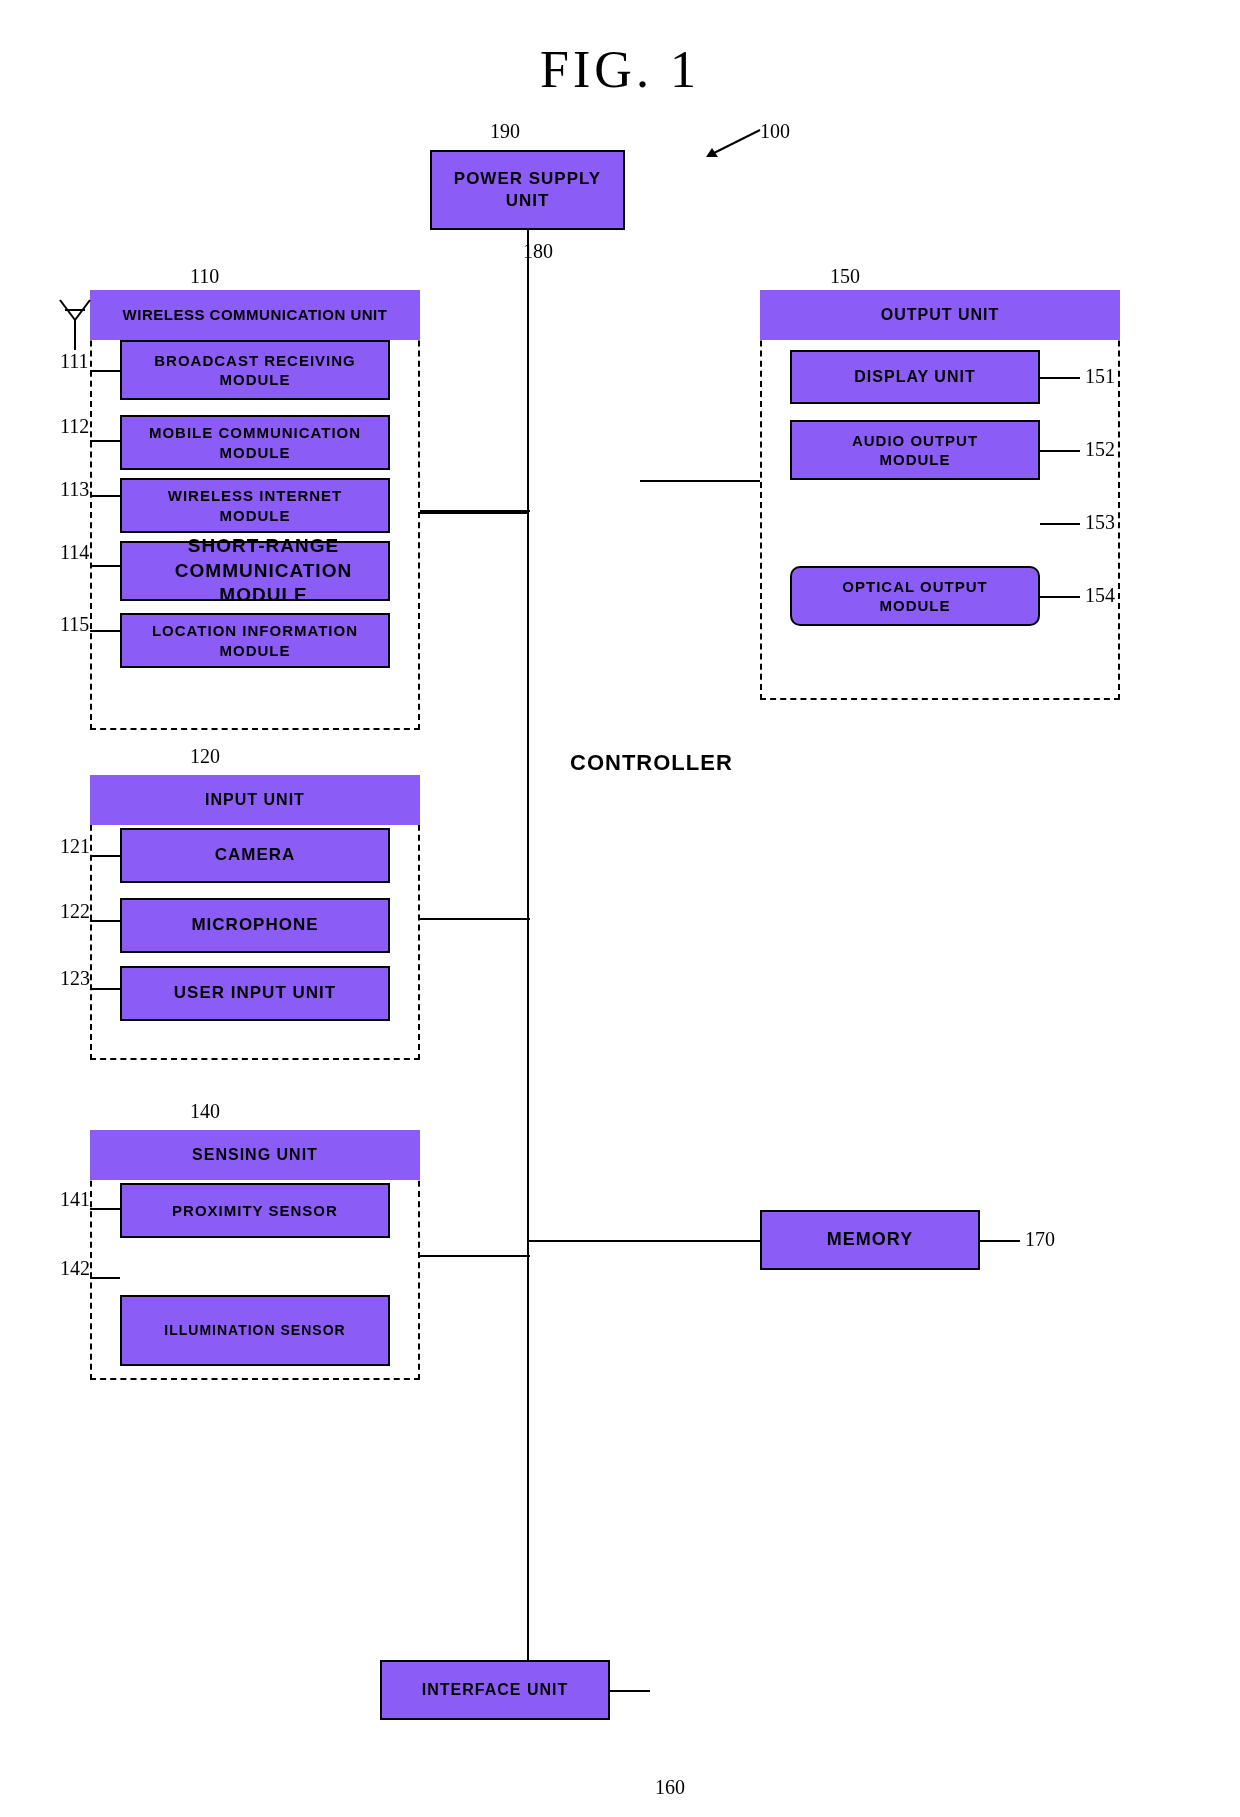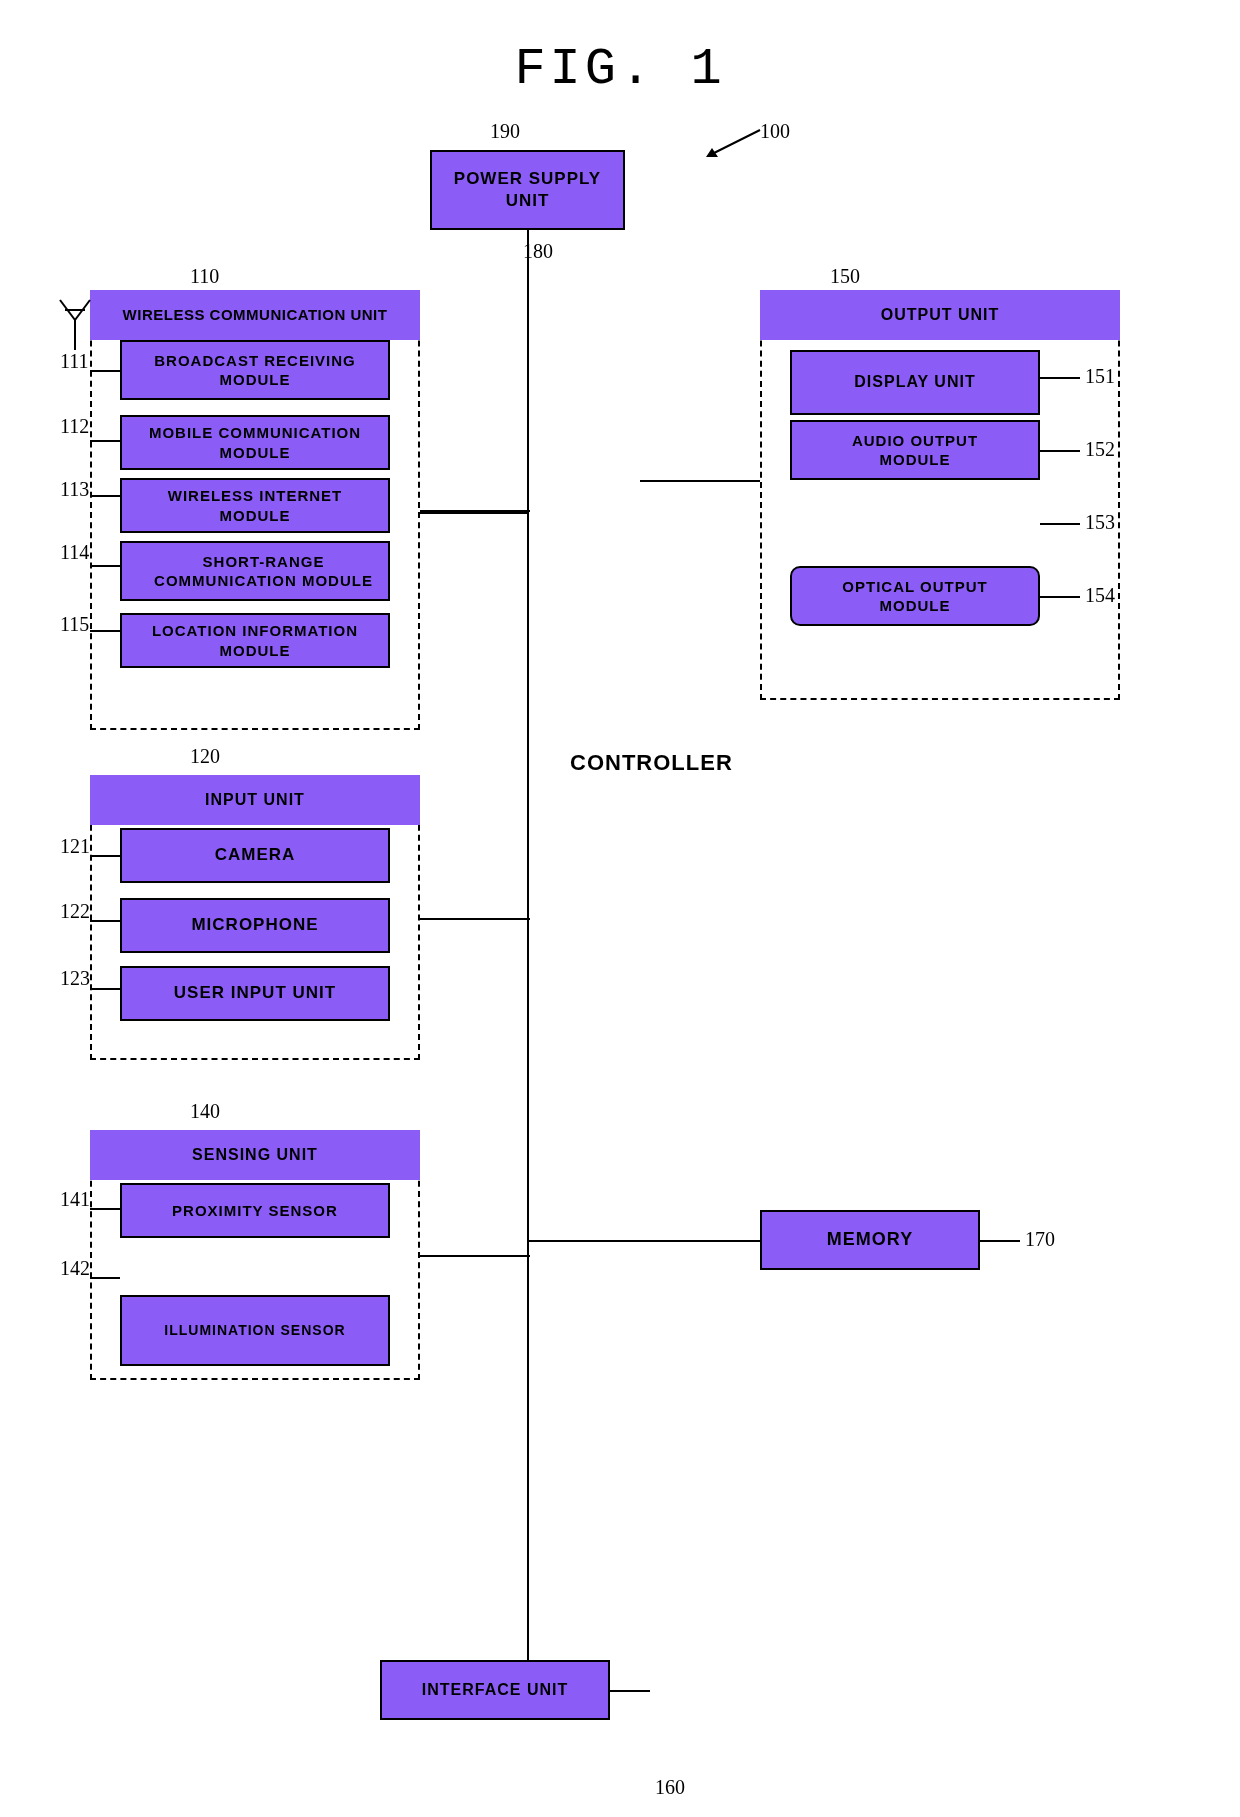--- a/index.html
+++ b/index.html
@@ -18,21 +18,21 @@
       min-height: 1817px;
       background: #fff;
     }
 
     .fig-title {
       text-align: center;
       font-size: 52px;
       font-weight: normal;
       letter-spacing: 4px;
       padding-top: 40px;
-      font-family: Liberation Mono, monospace;
+      font-family: Liberation Serif, serif;
     }
 
     
     .box {
       position: absolute;
       border: 2px solid #000;
       display: flex;
       align-items: center;
       justify-content: center;
       text-align: center;
@@ -128,21 +128,21 @@
 
   <div class="label" style="left:60px; top:478px;">113</div>
   <div class="line-h" style="left:90px; top:495px; width:30px;"></div>
   <div class="box" style="left:120px; top:478px; width:270px; height:55px; font-size:15px;">
     <span style="white-space:pre-line;">WIRELESS INTERNET
 MODULE</span>
   </div>
 
   <div class="label" style="left:60px; top:541px;">114</div>
   <div class="line-h" style="left:90px; top:565px; width:30px;"></div>
-  <div class="box" style="left:120px; top:541px; width:270px; height:60px; font-size:15px;padding-left:17px;">
+  <div class="box" style="left:120px; top:541px; width:270px; height:60px; font-size:19px;padding-left:17px;">
     <span style="white-space:pre-line;">SHORT-RANGE
 COMMUNICATION MODULE</span>
   </div>
 
   <div class="label" style="left:60px; top:613px;">115</div>
   <div class="line-h" style="left:90px; top:630px; width:30px;"></div>
   <div class="box" style="left:120px; top:613px; width:270px; height:55px; font-size:15px;">
     <span style="white-space:pre-line;">LOCATION INFORMATION
 MODULE</span>
   </div>
@@ -207,21 +207,21 @@
   <div class="line-h" style="left:420px; top:1255px; width:110px;"></div>
 
   <div class="label" style="left:830px; top:265px;">150</div>
 
   <div class="dashed-box" style="left:760px; top:290px; width:360px; height:410px;"></div>
 
   <div class="box" style="left:760px; top:290px; width:360px; height:50px; border:none; font-size:16px;">
     <span>OUTPUT UNIT</span>
   </div>
 
-  <div class="box" style="left:790px; top:350px; width:250px; height:65px; font-size:16px;">
+  <div class="box" style="left:790px; top:350px; width:250px; height:54px; font-size:16px;">
     <span>DISPLAY UNIT</span>
   </div>
   <div class="line-h" style="left:1040px; top:377px; width:40px;"></div>
   <div class="label" style="left:1085px; top:365px;">151</div>
 
   <div class="box" style="left:790px; top:420px; width:250px; height:60px; font-size:15px;">
     <span style="white-space:pre-line;">AUDIO OUTPUT
 MODULE</span>
   </div>
   <div class="line-h" style="left:1040px; top:450px; width:40px;"></div>

